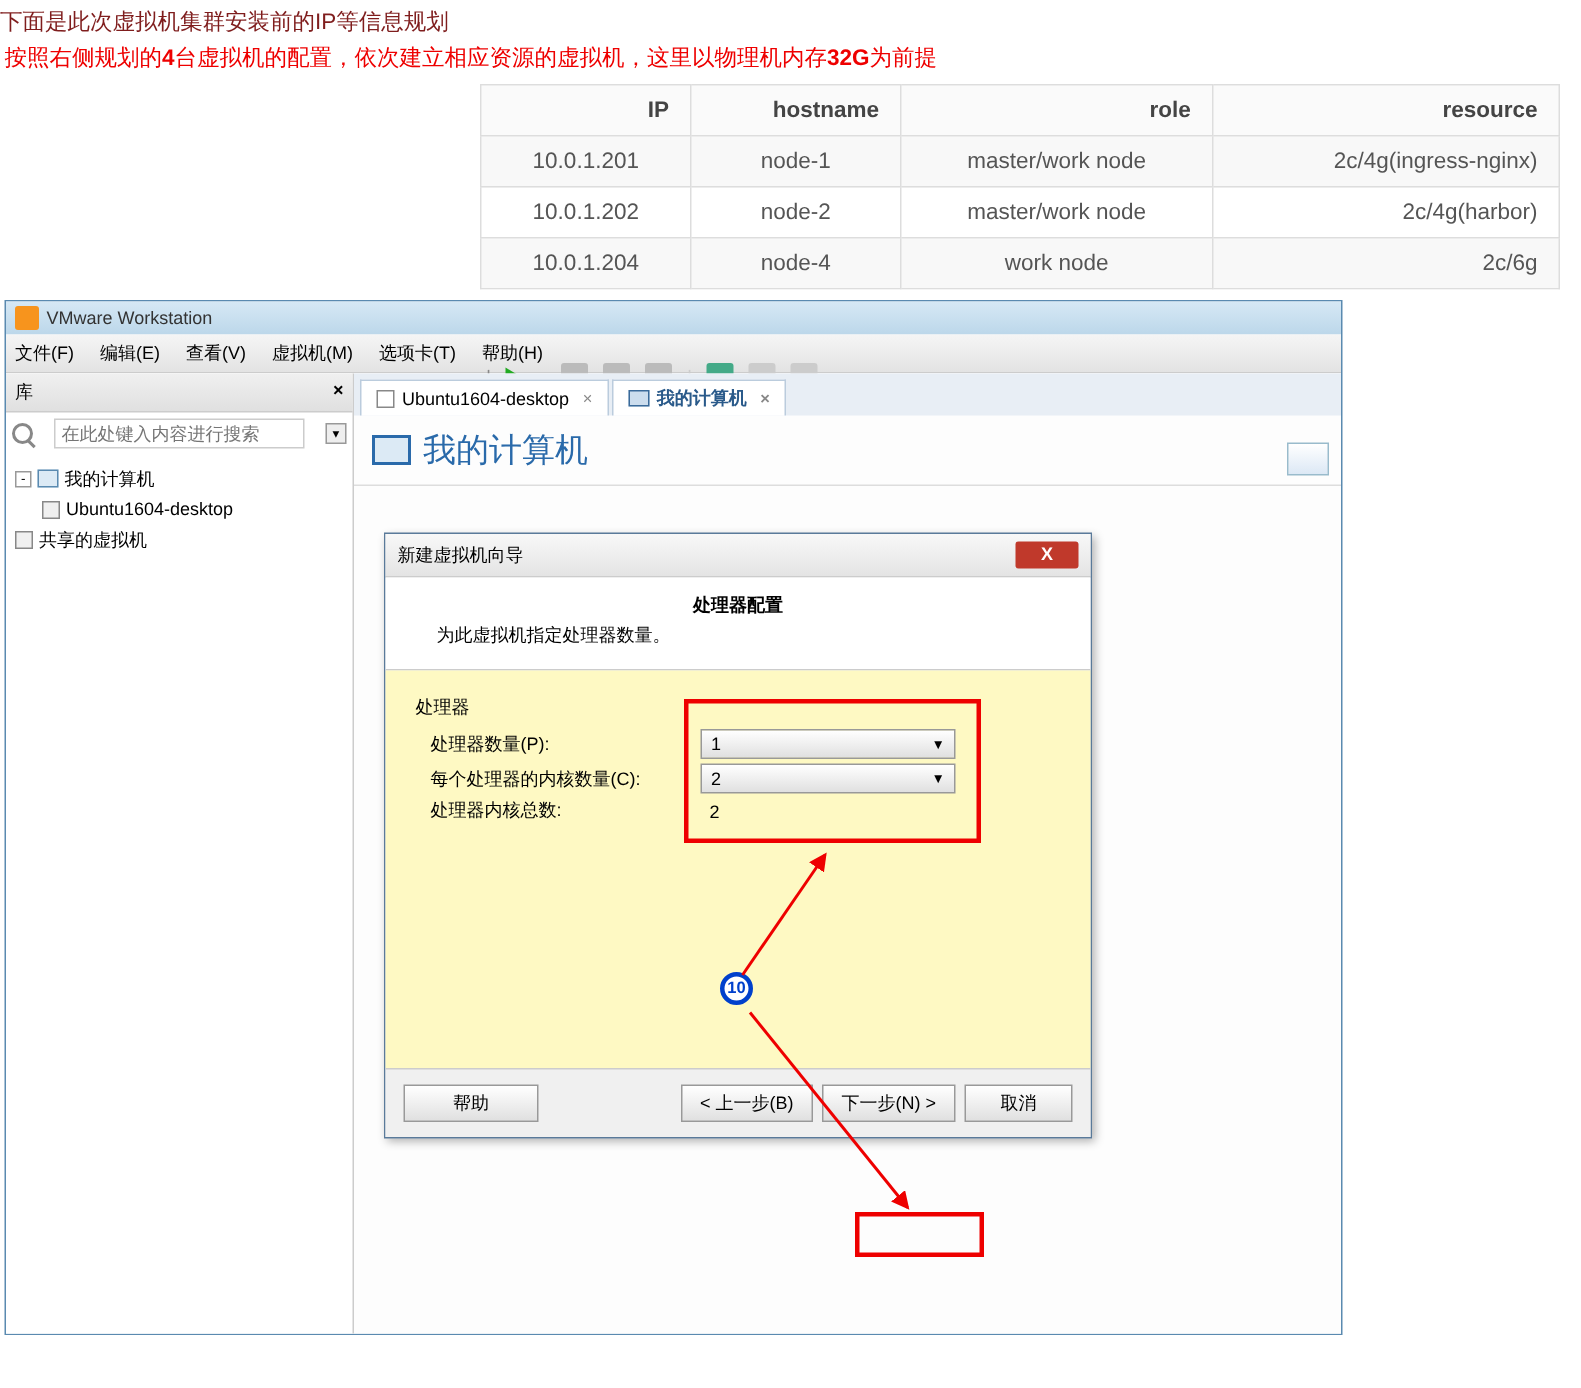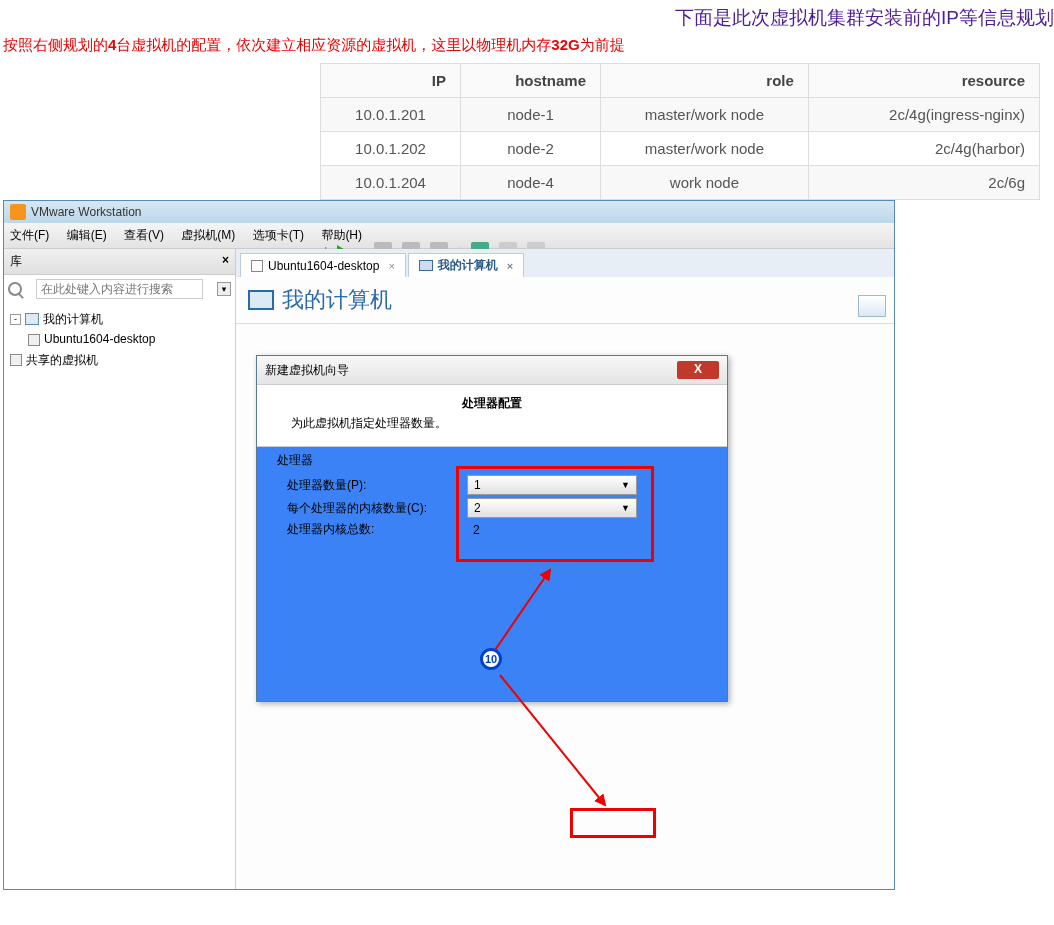--- a/index.html
+++ b/index.html
@@ -1,18 +1,18 @@
 <!DOCTYPE html>
 <html><head>
 <meta charset="utf-8">
 <style>
   * { box-sizing: border-box; margin: 0; padding: 0; }
   body { font-family: "Microsoft YaHei", Arial, sans-serif; font-size: 13px; background: #fff; width: 1054px; }
   
-  .header-text { text-align: right; color: #4c1d95; font-size: 19px; margin: 5px 0; }
+  .header-text { text-align: left; color: #7f1d1d; font-size: 15px; margin: 5px 0; }
   .red-text { color: #e00; font-size: 15px; margin: 3px 0 8px 3px; }
   .red-text .bold { font-weight: bold; }
   
   .info-table { border-collapse: collapse; margin-left: 320px; width: 720px; font-size: 15px; color: #555; }
   .info-table th, .info-table td { border: 1px solid #ddd; padding: 8px 14px; text-align: right; }
   .info-table th { background: #fafafa; font-weight: bold; color: #444;}
   .info-table td.c { text-align: center; }
   .info-table tr:nth-child(even) td { background: #f8f8f8; }
   
   .vmware-window { position: absolute; top: 200px; left: 3px; width: 892px; border: 1px solid #5a8ab0; background: #fff; }
@@ -50,21 +50,21 @@
   .page-title { display:flex; align-items:center; gap:8px; padding:8px 12px; color:#2a6aaa; font-size:22px; border-bottom:1px solid #ddd;}
   .page-title .big-pc { width:26px; height:20px; border:2px solid #2a6aaa; background:#dceaf5;}
   .top-right-btn { position:absolute; top:46px; right:8px; width:28px;height:22px;border:1px solid #9bc;background:linear-gradient(#fff,#dce8f5);}
   
   .wizard { position:absolute; top:355px; left:256px; width:472px; border:1px solid #5a7a9a; background:#f0f0f0; box-shadow:2px 2px 6px rgba(0,0,0,.3); font-size:12px;}
   .wiz-title { background: linear-gradient(#f8f8f8,#e4e4e4); padding:5px 8px; border-bottom:1px solid #ccc; display:flex; justify-content:space-between; align-items:center;}
   .wiz-close { width:42px; height:18px; background:#c0392b; color:#fff; text-align:center; border-radius:2px; font-weight:bold; cursor:pointer; line-height:16px;}
   .wiz-header { background:#fff; padding:10px 14px 14px; border-bottom:1px solid #ccc;}
   .wiz-header .h1 { font-weight:bold;text-align:center; }
   .wiz-header .h2 { margin-left:20px; margin-top:3px;}
-  .wiz-body { padding:5px 20px 160px; background:#3b82f6;}
+  .wiz-body { padding:16px 20px 160px; background:#fef9c3;}
   .wiz-body .grp-label { margin-bottom:6px;}
   .frow { display:flex; align-items:center; margin:3px 0;}
   .frow .flab { width:180px; margin-left:10px;}
   .frow .sel { width:170px; height:20px; border:1px solid #999; background:linear-gradient(#fff,#e0e0e0); padding:0 6px; display:flex;justify-content:space-between;align-items:center;font-size:12px;}
   .frow .sel .arr { font-size:9px;}
   .frow .val { margin-left:0px; width:170px; padding-left:6px;}
   .red-box { position:absolute; border:3px solid #e00;}
   .wiz-buttons { background:#f0f0f0; border-top:1px solid #ccc; padding:10px 12px; display:flex; gap:6px; justify-content:flex-end;}
   .wbtn { border:1px solid #999; background:linear-gradient(#fff,#e0e0e0); padding:3px 12px; font-size:12px; min-width:72px; text-align:center; cursor:pointer;}
   .wbtn.help { margin-right:auto; min-width:90px;}
@@ -208,20 +208,26 @@
       <div class="sel">
         <span>2</span>
         <span class="arr">▼</span>
       </div>
     </div>
     <div class="frow">
       <span class="flab">处理器内核总数:</span>
       <span class="val">2</span>
     </div>
   </div>
+  <div class="wiz-buttons">
+    <div class="wbtn help">帮助</div>
+    <div class="wbtn">&lt; 上一步(B)</div>
+    <div class="wbtn">下一步(N) &gt;</div>
+    <div class="wbtn">取消</div>
+  </div>
 </div>
 
 <div class="red-box" style="top:466px; left:456px; width:198px; height:96px;"></div>
 <div class="next-highlight" style="top:808px; left:570px; width:86px; height:30px;"></div>
 
 <div class="step-badge" style="top:648px; left:480px;text-align:center;">10</div>
 
 <svg class="arrow" style="top:560px; left:470px;" width="90" height="100">
   <defs>
       <marker id="ah1" markerWidth="10" markerHeight="10" refX="5" refY="3" orient="auto">

